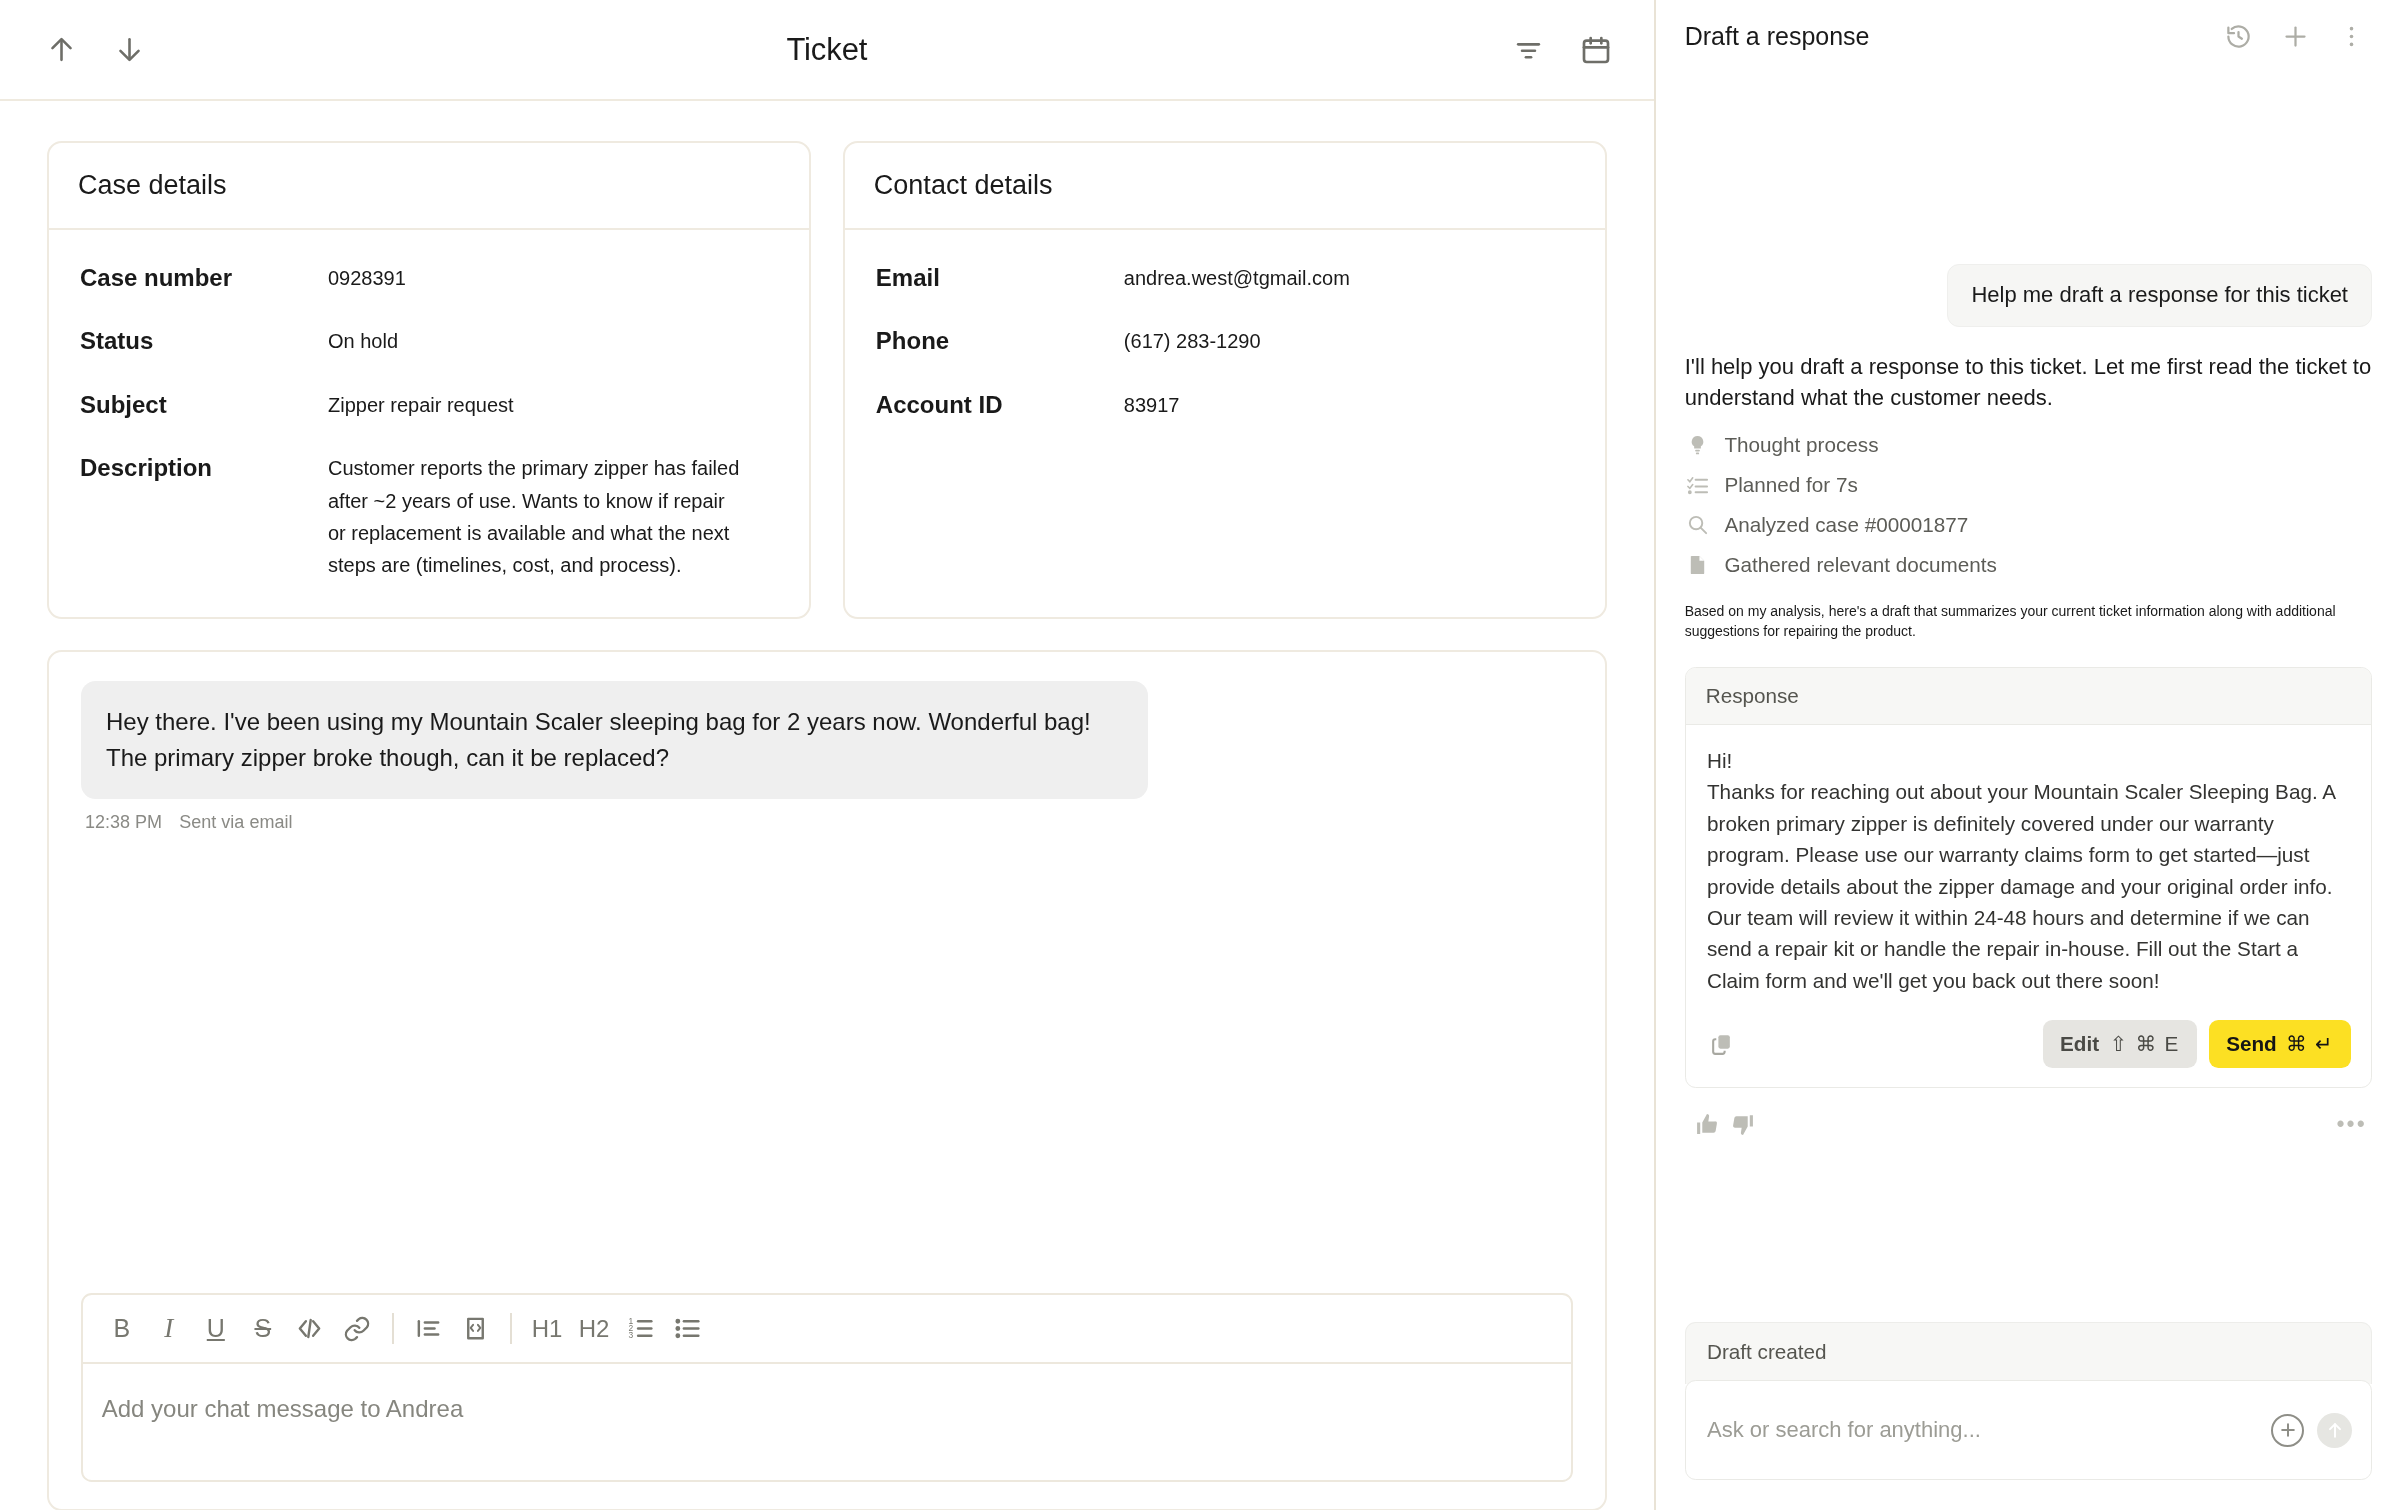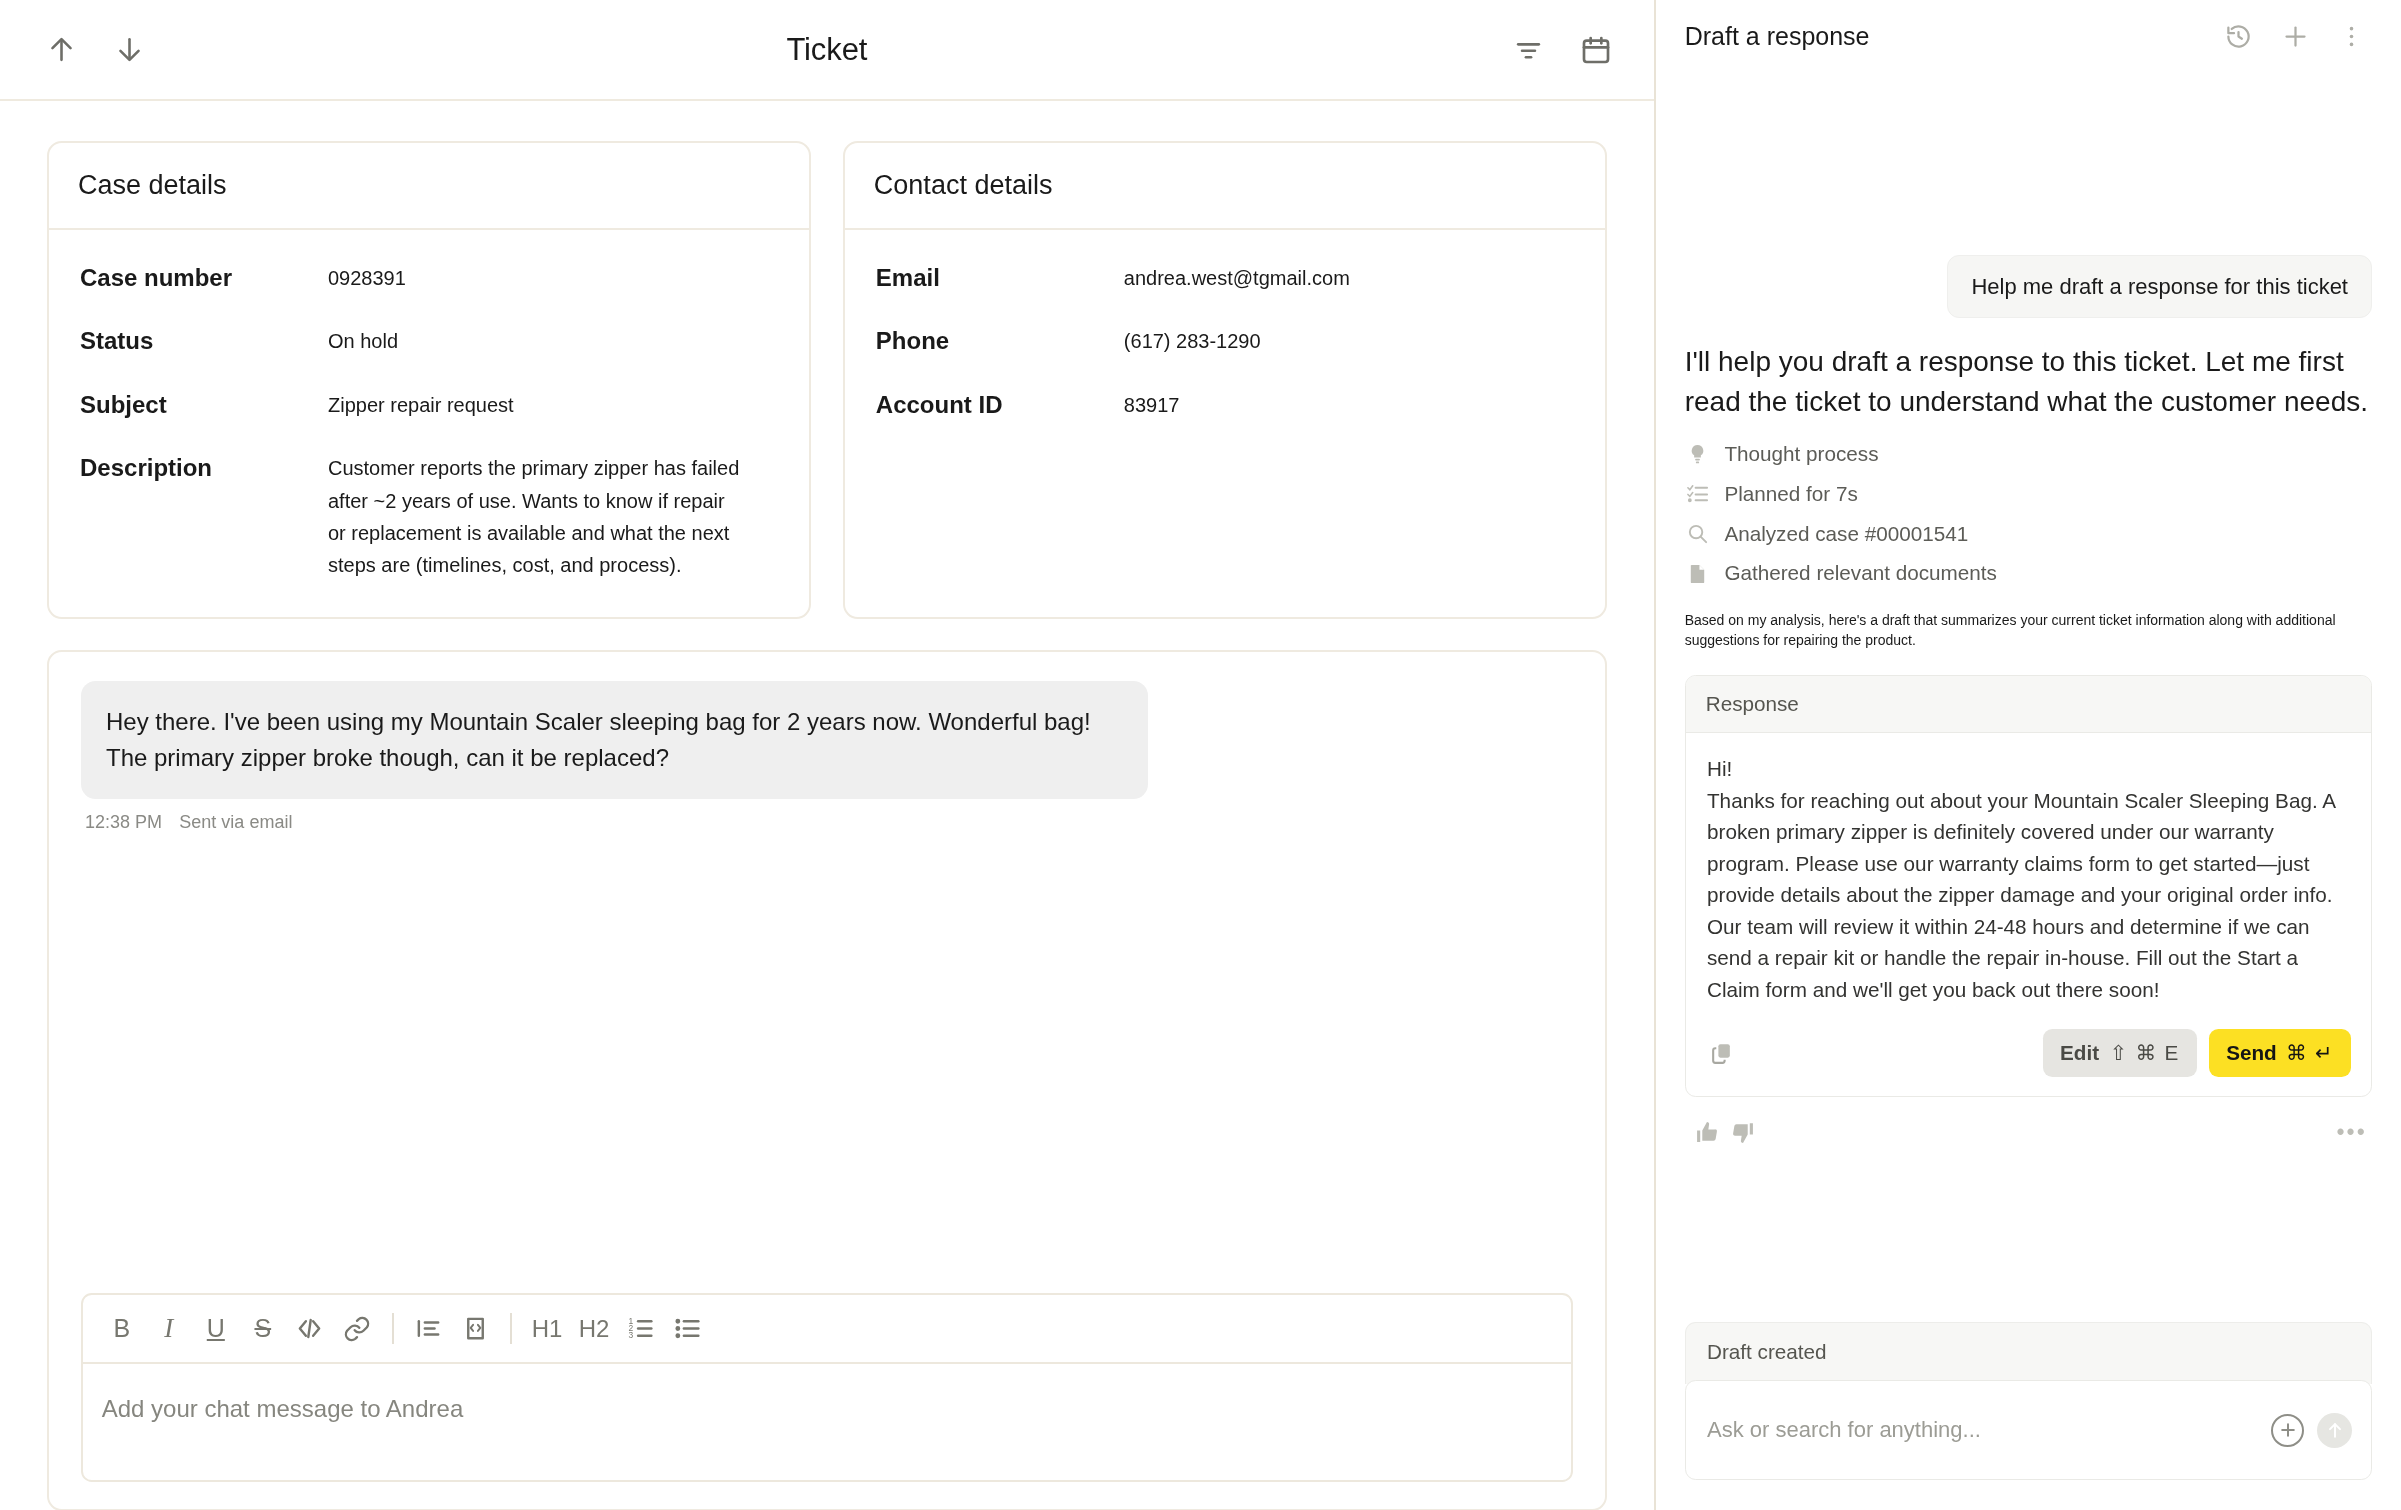--- a/index.html
+++ b/index.html
@@ -212,21 +212,21 @@
   .user-msg {
     background: #F6F6F4;
     border: 1.3px solid #EFEFED;
     border-radius: 12px;
     padding: 17.3px 23px;
     font-size: 22px;
     color: #1A1A1A;
   }
   .assistant-para {
     margin-top: 24px;
-    font-size: 28px;
+    font-size: 22px;
     line-height: 1.45;
     color: #1A1A1A;
   }
   .steps { margin-top: 18.7px; display: flex; flex-direction: column; gap: 14.7px; }
   .step {
     display: flex;
     align-items: center;
     gap: 14.7px;
     font-size: 20.7px;
     color: #5C5C57;
@@ -563,21 +563,21 @@
           </span>
           <span>Planned for 7s</span>
         </div>
         <div class="step">
           <span class="step-icon">
             <svg width="23" height="23" viewBox="0 0 24 24" fill="none" stroke="#BDBDB6" stroke-width="2" stroke-linecap="round">
                 <circle cx="10.5" cy="10.5" r="6.5"></circle>
                 <line x1="15.5" y1="15.5" x2="21" y2="21"></line>
               </svg>
           </span>
-          <span>Analyzed case #00001541</span>
+          <span>Analyzed case #00001877</span>
         </div>
         <div class="step">
           <span class="step-icon">
             <svg width="23" height="23" viewBox="0 0 24 24" fill="#BDBDB6">
                 <path d="M6 3h8l5 5v13a1 1 0 0 1-1 1H6a1 1 0 0 1-1-1V4a1 1 0 0 1 1-1z"></path>
                 <path d="M14 3v5h5" fill="#FFFFFF"></path>
               </svg>
           </span>
           <span>Gathered relevant documents</span>
         </div>

